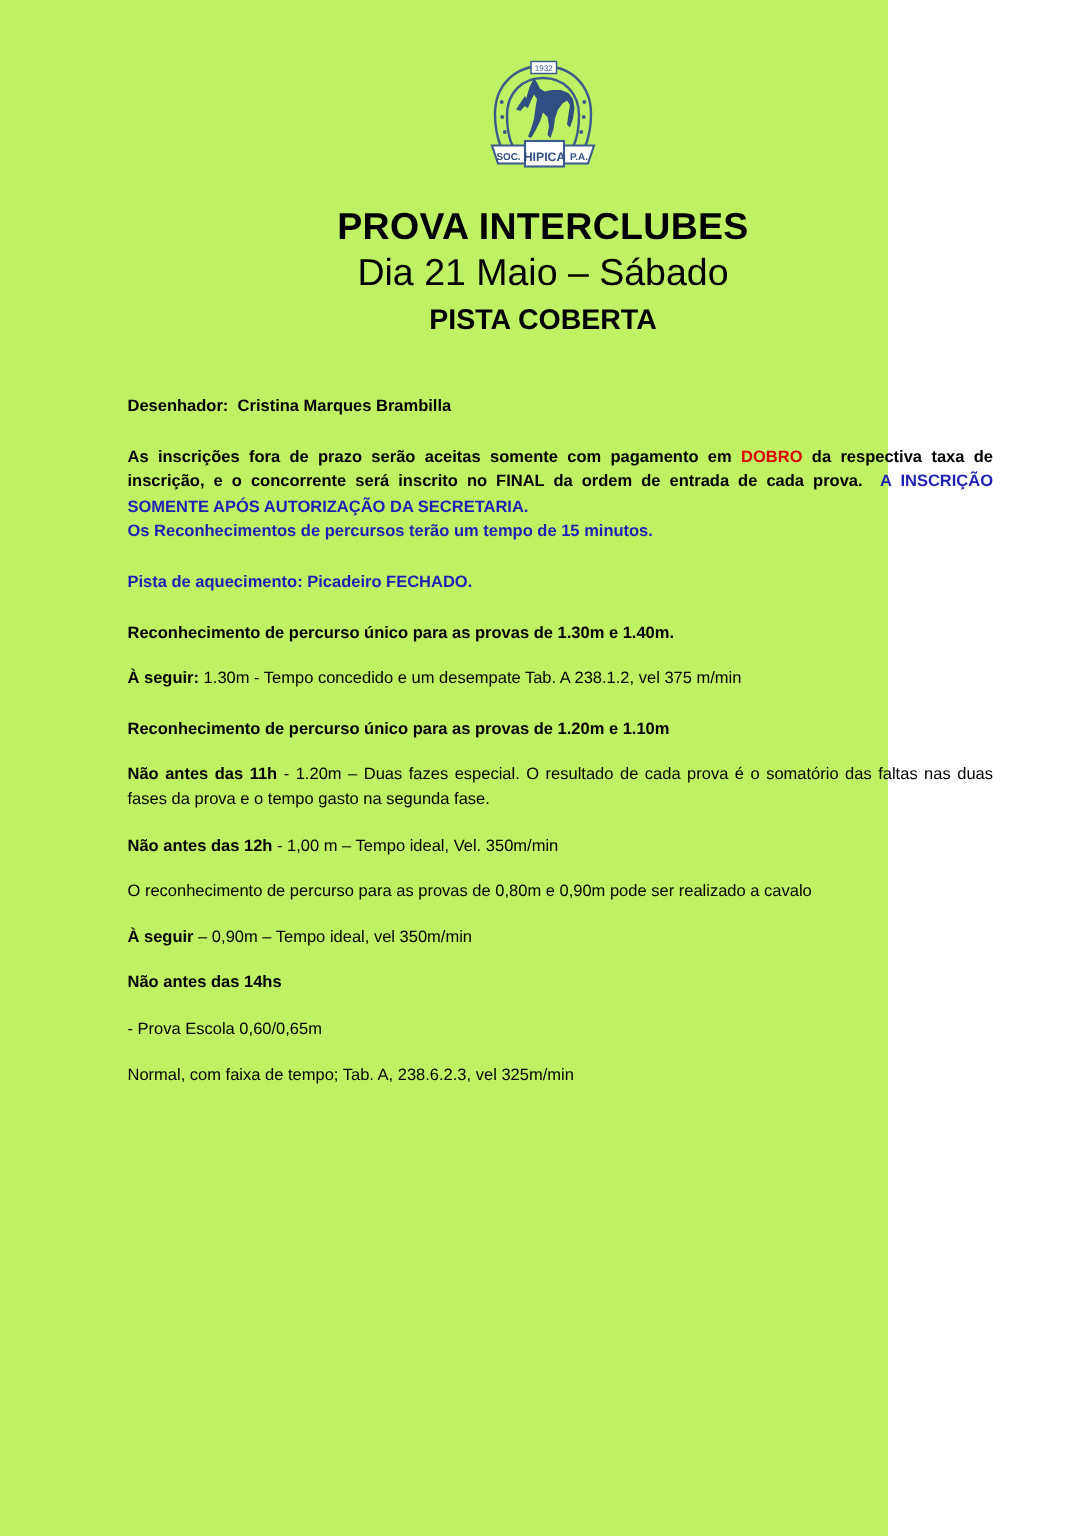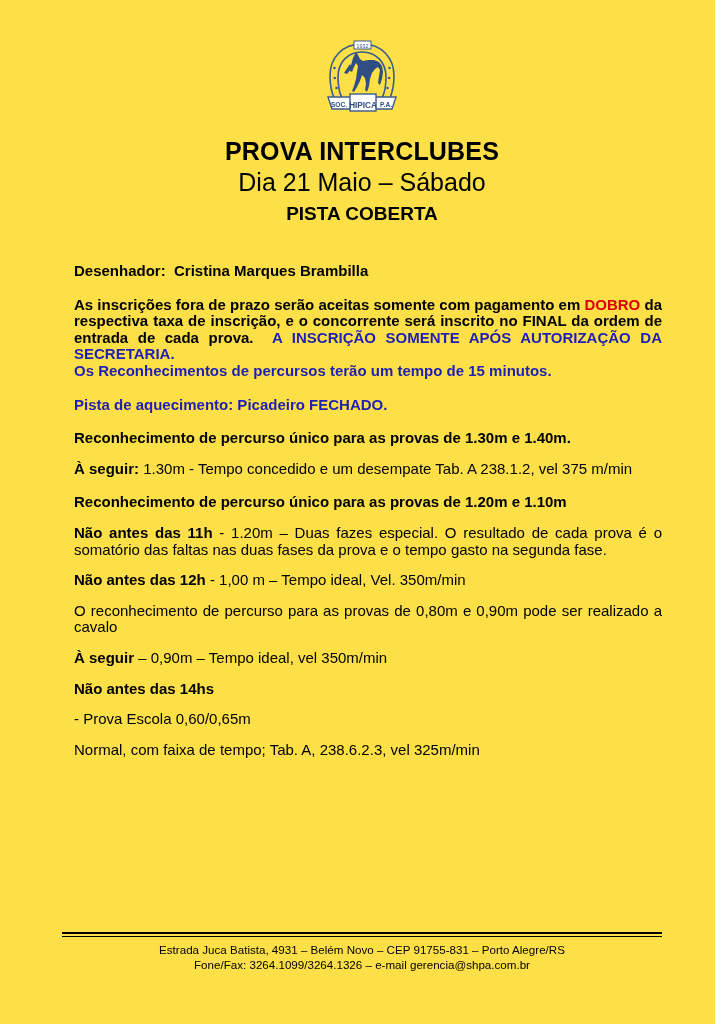--- a/index.html
+++ b/index.html
@@ -12,23 +12,23 @@
     height: 1024px;
     position: relative;
     font-family: "Liberation Sans", sans-serif;
     color: #000000;
     overflow: hidden;
   }
 
   .page {
     position: absolute;
     inset: 0;
-    width: 715px;
+    width: 592px;
     height: 1024px;
-    background: #fde047;
+    background: #bef264;
   }
 
   
   .logo-wrap {
     position: absolute;
     top: 38px;
     left: 0;
     width: 724px;
     display: flex;
     justify-content: center;
@@ -69,23 +69,23 @@
 
   
   .content {
     position: absolute;
     top: 263px;
     left: 68px;
     width: 594px;
   }
 
   .p {
-    font-size: 15px;
+    font-size: 11px;
     line-height: 16.6px;
-    margin: 0 0 14px 6px;
+    margin: 0 0 14px 17px;
     text-align: left;
   }
   .p.just { text-align: justify; }
   .p.b { font-weight: bold; }
   .p.gap-lg { margin-bottom: 17px; }
   .p.gap-xs { margin-bottom: 0px; }
 
   b, .bold { font-weight: bold; }
   .blue { color: #1f1fb4; }
   .red  { color: #dd0000; }
@@ -185,23 +185,14 @@
     <p class="p"><b>Não antes das 12h</b><span> -  1,00 m – Tempo ideal, Vel. 350m/min</span></p>
     <p class="p just"><b></b><span>O reconhecimento de percurso para as provas de 0,80m e 0,90m pode ser realizado a cavalo</span></p>
     <p class="p"><b>À seguir</b><span> – 0,90m – Tempo ideal, vel 350m/min</span></p>
 
     <p class="p b">Não antes das 14hs</p>
     <p class="p">- Prova Escola 0,60/0,65m</p>
     <p class="p">Normal, com faixa de tempo; Tab. A, 238.6.2.3, vel 325m/min</p>
 
   </div>
 
-  <div class="footer">
-    <div class="footer-rule-thick"></div>
-    <div class="footer-rule-gap"></div>
-    <div class="footer-rule-thin"></div>
-    <div class="footer-text">
-      <span class="footer-line">Estrada Juca Batista, 4931 – Belém Novo – CEP 91755-831 – Porto Alegre/RS</span>
-      <span class="footer-line">Fone/Fax: 3264.1099/3264.1326 – e-mail gerencia@shpa.com.br</span>
-    </div>
-  </div>
 
 </div>
 
 </body></html>

